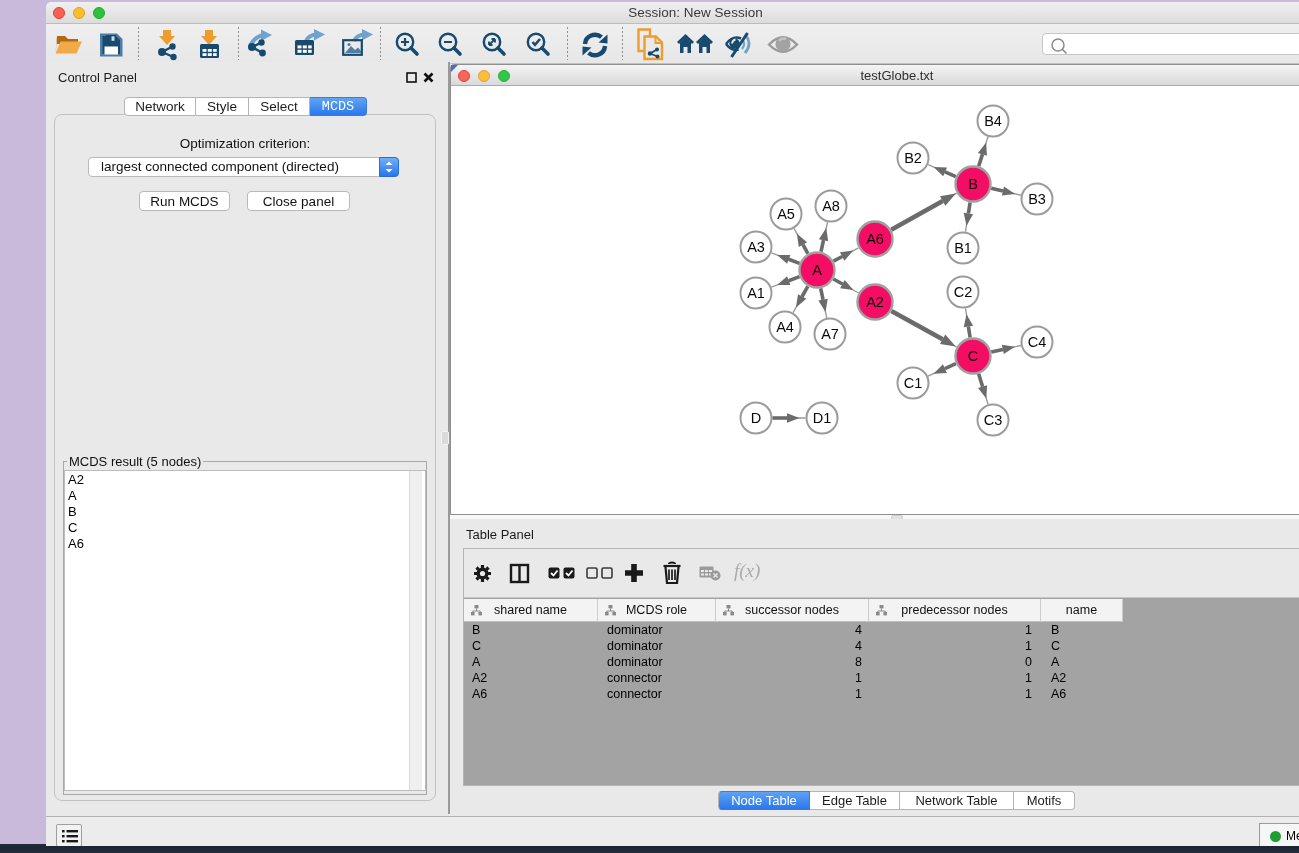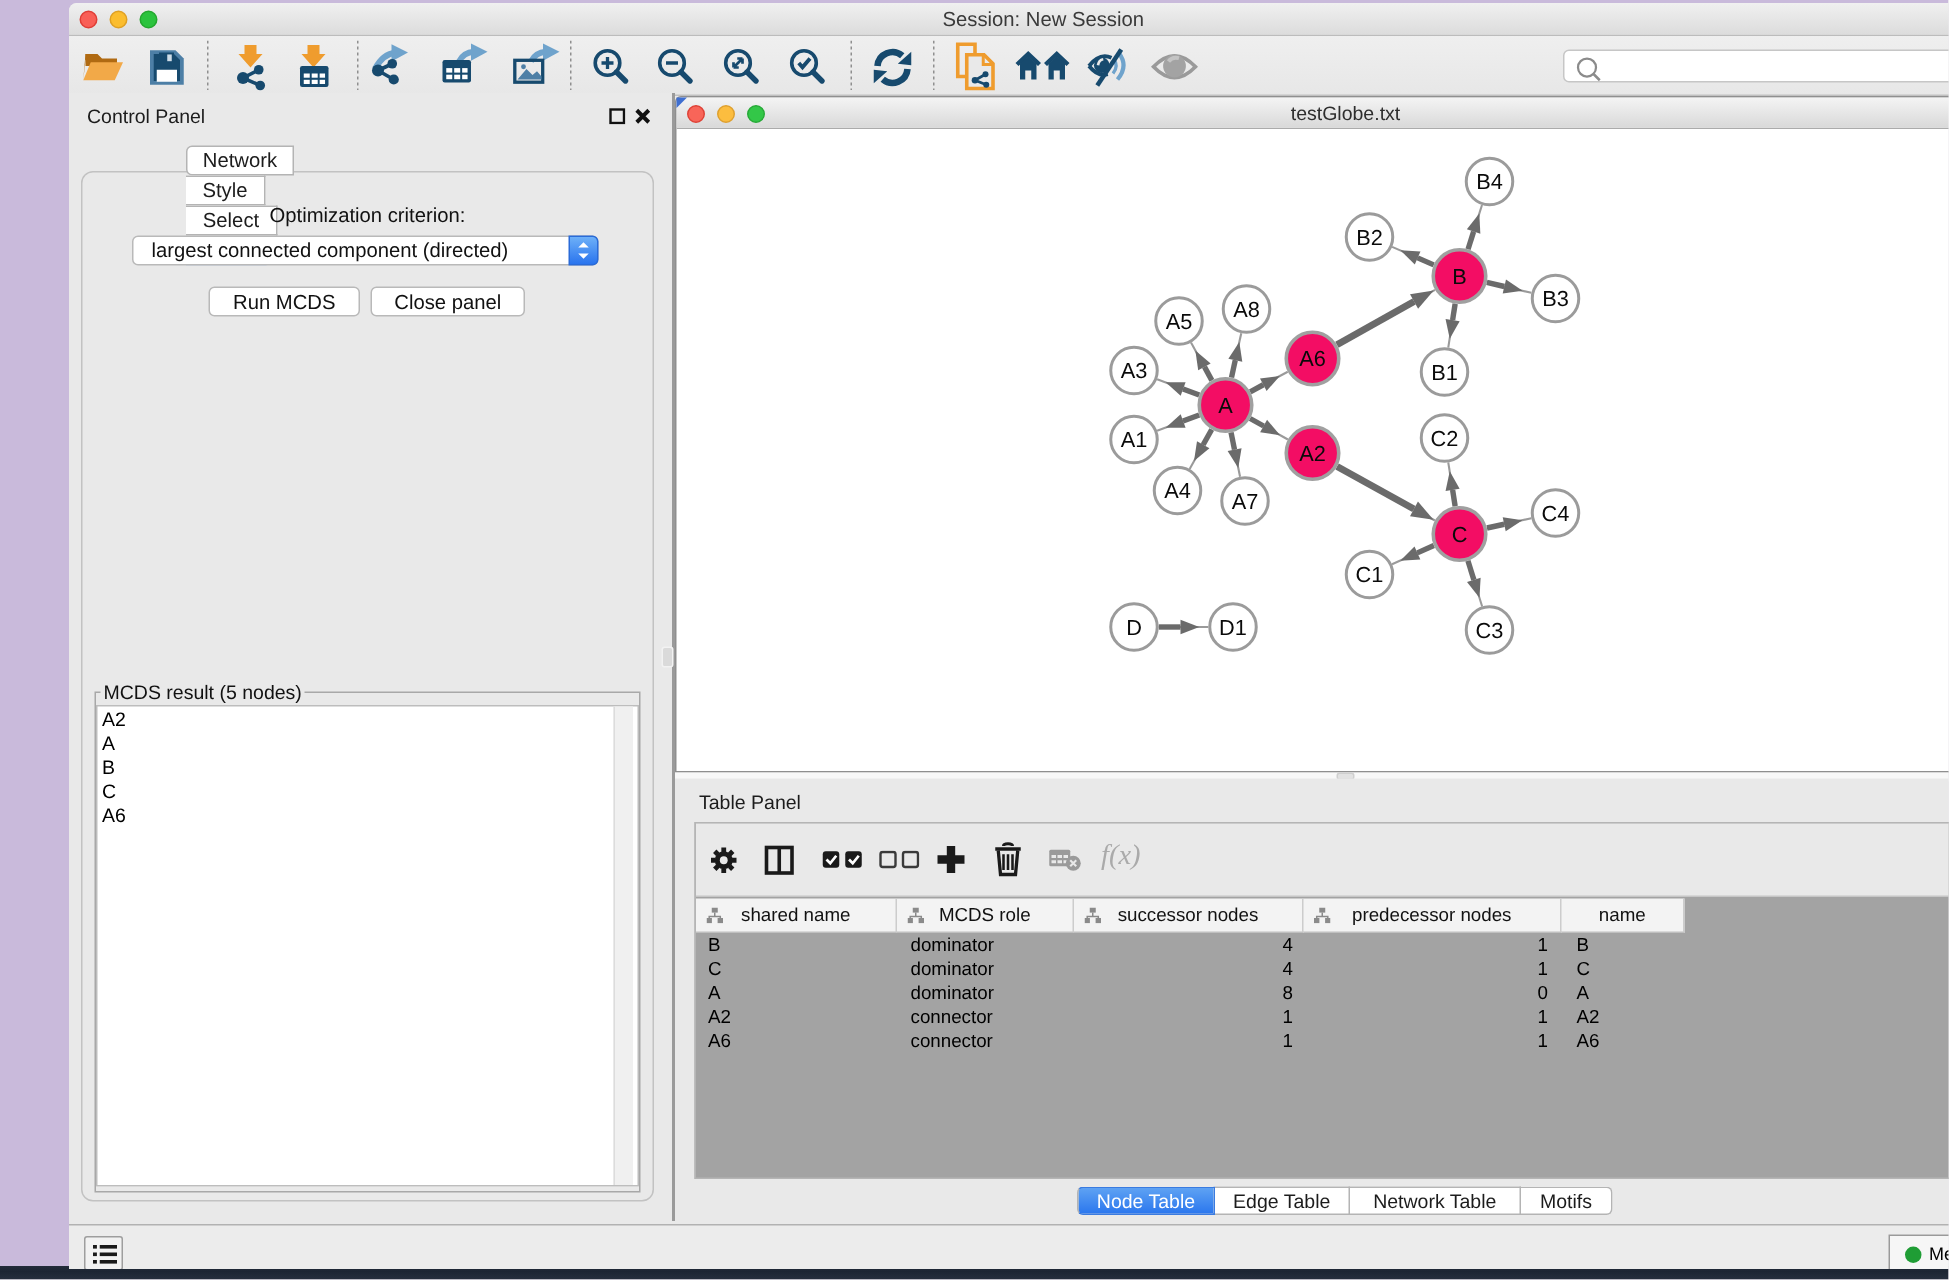--- a/index.html
+++ b/index.html
@@ -35,21 +35,21 @@
   .winbtn { top:10px; width:11px; height:11px; }
   #cpbody { left:8px; top:52px; width:382px; height:687px; border:1px solid #c2c2c2;
      border-radius:8px; background:#e9e9e9; }
   .tabbar { display:flex; height:19px; font-size:13.5px; }
   .tabbar .tab { background:#fff; border:1px solid #b4b4b4; border-left:none;
      color:#1c1c1c; text-align:center; line-height:18px; }
   .tabbar .tab:first-child { border-left:1px solid #b4b4b4; border-radius:4px 0 0 4px; }
   .tabbar .tab:last-child { border-radius:0 4px 4px 0;font-family:Liberation Mono, monospace; }
   .tabbar .sel { background:linear-gradient(180deg,#61a4f3,#2b77ee); color:#fff;
      border-color:#3a7be0; }
-  #cptabs { left:78px; top:35px;flex-direction:column; }
+  #cptabs { left:78px; top:35px; }
   #optlabel { left:0; top:74px; width:398px; text-align:center; font-size:13.5px; color:#111; }
   #combo { left:42px; top:95px; width:311px; height:20px; background:#fff;
      border:1px solid #b9b9b9; border-radius:4px; font-size:13.5px; color:#111;
      line-height:18px; padding-left:12px; }
   #combo .spin { position:absolute; right:-1px; top:-1px; width:20px; height:20px;
      border-radius:0 4px 4px 0; background:linear-gradient(180deg,#6db0f8,#2a74ee);
      border:1px solid #2a6bd8; }
   .btn { position:absolute; background:#fff; border:1px solid #b9b9b9; border-radius:4px;
      font-size:13.5px; color:#111; text-align:center; height:20px; line-height:19px; top:129px; }
   #fieldset { left:17px; top:399px; width:364px; height:334px; border:1px solid #a8a8a8; }
@@ -266,21 +266,21 @@
       </div>
       <div id="combo" class="abs">largest connected component (directed)
         <div class="spin">
           <svg width="18" height="18" viewBox="0 0 18 18" style="position:absolute;left:0;top:0">
             <path d="M5.5 7 L9 3.5 L12.5 7 Z" fill="#fff"></path>
             <path d="M5.5 11 L9 14.5 L12.5 11 Z" fill="#fff"></path>
           </svg>
         </div>
       </div>
       <div id="optlabel" class="abs">Optimization criterion:</div>
-      <div class="btn abs" style="left:93px;width:101px">Run MCDS</div>
+      <div class="btn abs" style="left:93px;width:91px">Run MCDS</div>
       <div class="btn abs" style="left:201px;width:103px">Close panel</div>
       <div id="fieldset" class="abs"></div>
       <div id="fieldlegend" class="abs">MCDS result (5 nodes)</div>
       <div id="mlist" class="abs" style="padding-top:1px">
         <div>A2</div>
           <div>A</div>
           <div>B</div>
           <div>C</div>
           <div>A6</div>
       </div>

